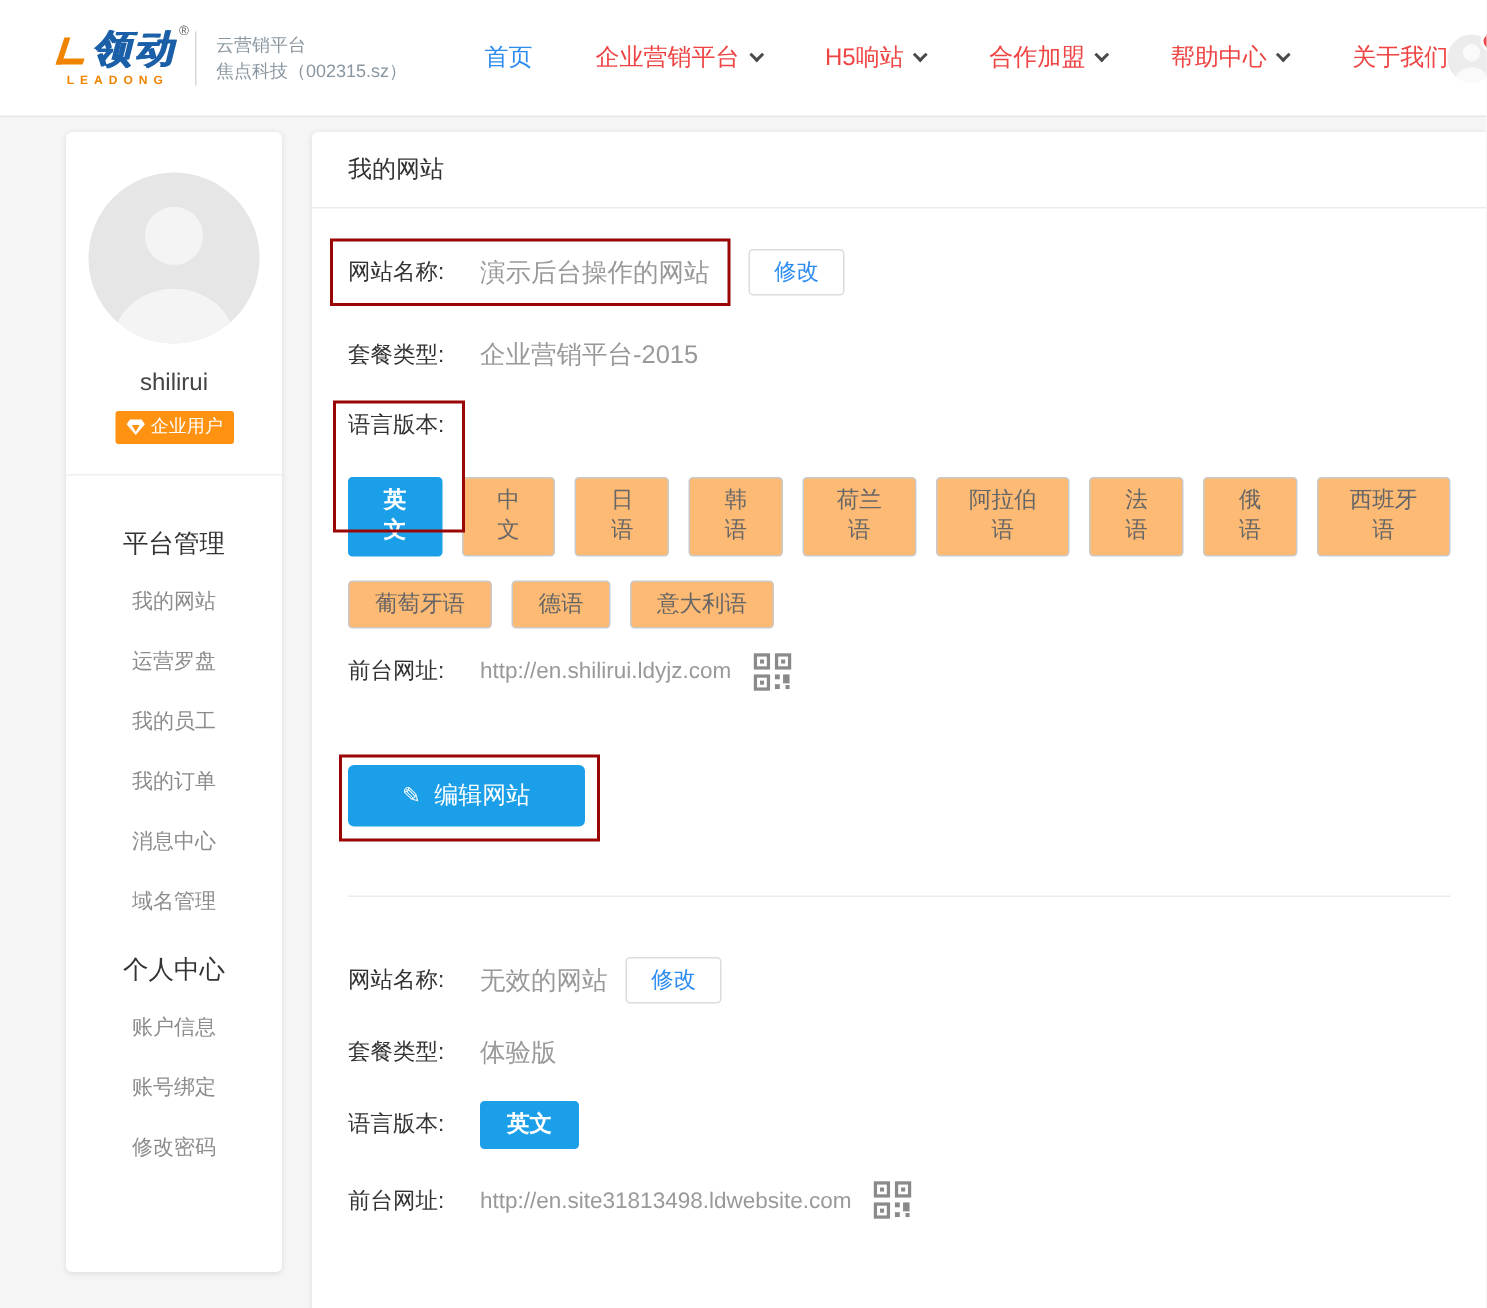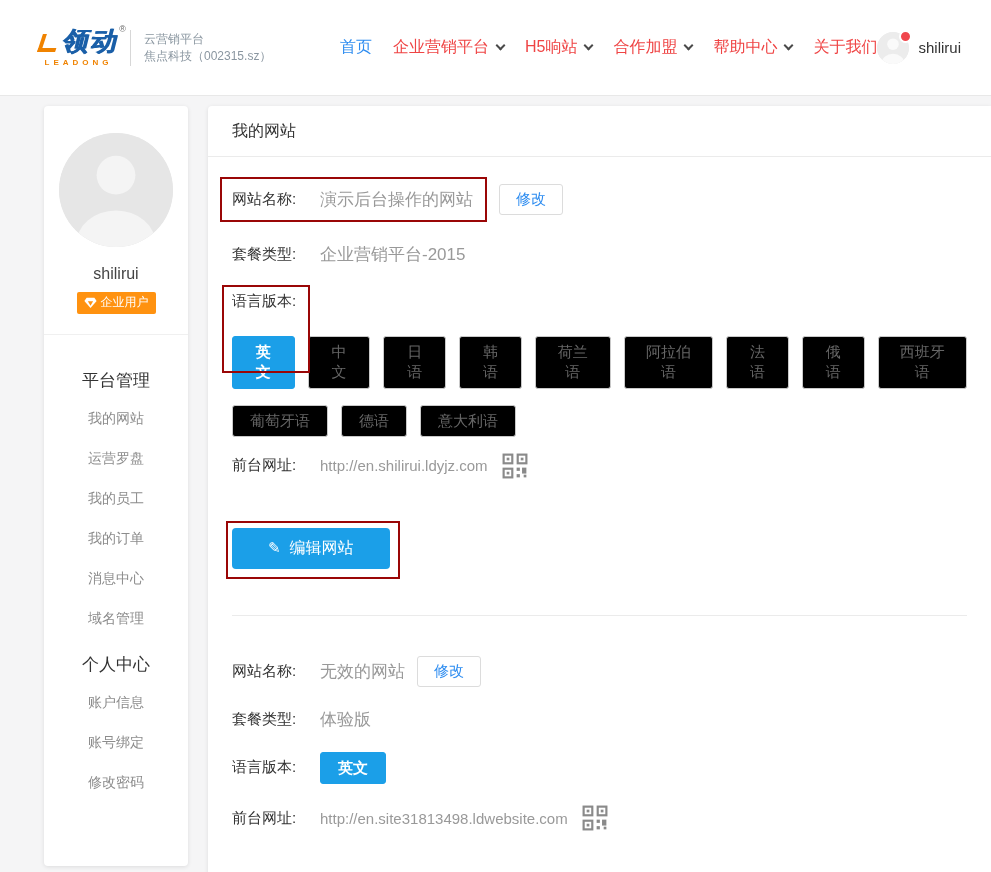--- a/index.html
+++ b/index.html
@@ -1,34 +1,34 @@
 <!DOCTYPE html>
 <html><head>
 <meta charset="utf-8">
 <style>
   * { margin:0; padding:0; box-sizing:border-box; }
   html,body { width:991px; height:872px; overflow:hidden;
     background:#f5f5f6; font-family:"Liberation Sans","DejaVu Sans",sans-serif; }
 
   
-  .top-header { height:96px; background:#fff; border-bottom:1px solid #e8e8e8;
+  .top-header { height:78px; background:#fff; border-bottom:1px solid #e8e8e8;
     display:flex; align-items:center; padding:0 36px 0 40px; }
   .logo-block { display:flex; align-items:center; gap:13px; width:252px; flex-shrink:0; }
   .logo-mark { position:relative; text-align:center; }
   .logo-cn { font-size:26px; font-weight:bold; font-style:italic; color:#1a5fa8;
     letter-spacing:2px; line-height:26px; text-shadow:1px 0 #1a5fa8; }
   .logo-cn::before { content:""; display:inline-block; width:14px; height:14px;
     border-left:4px solid #f08300; border-bottom:4px solid #f08300;
     transform:skewX(-18deg); margin-right:3px; vertical-align:-2px; }
   .logo-en { font-size:8px; color:#f08300; letter-spacing:4px; font-weight:bold; margin-top:4px; }
   .logo-reg { position:absolute; top:-4px; right:-9px; font-size:9px; color:#666; font-style:normal; }
   .logo-divider { width:1px; height:36px; background:#d7d7d7; }
   .logo-taglines { font-size:12px; color:#8a96a0; line-height:17px; white-space:nowrap; }
 
-  .main-nav { display:flex; gap:21px; margin-left:48px; }
+  .main-nav { display:flex; gap:42px; margin-left:31px; }
   .nav-item { display:flex; align-items:center; font-size:16px; color:#ef4444;
     text-decoration:none; cursor:pointer; white-space:nowrap; }
   .nav-item.active { color:#2d8cf0; }
   .chev { display:inline-block; width:7px; height:7px; border-right:2px solid #4a4a4a;
     border-bottom:2px solid #4a4a4a; transform:rotate(45deg); margin:-4px 0 0 8px; }
 
   .user-area { margin-left:auto; display:flex; align-items:center; gap:9px; cursor:pointer; }
   .user-avatar { width:32px; height:32px; border-radius:50%; background:#ececec;
     position:relative; overflow:visible; }
   .user-avatar svg { border-radius:50%; display:block; }
@@ -68,21 +68,21 @@
     margin-left:-12px; padding:9px 12px 9px 10px; }
   .modify-btn { margin-left:12px; font-size:15px; color:#2d8cf0; background:#fff;
     border:1px solid #dcdcdc; border-radius:3px; padding:5px 16px; cursor:pointer;
     font-family:inherit; }
 
   .lang-area { position:relative; margin-top:26px; margin-bottom:6px; }
   .lang-anno { position:absolute; left:-10px; top:-7px; width:88px; height:88px;
     border:2px solid #9a0606; pointer-events:none; }
   .lang-rows { margin-top:25px; }
   .lang-row { display:flex; align-items:center; gap:13px; margin-bottom:16px; }
-  .lang-btn { font-size:15px; color:#666; background:#000000; border:1px solid #c9c9c9;
+  .lang-btn { font-size:15px; color:#666; background:#fdba74; border:1px solid #c9c9c9;
     border-radius:3px; padding:5px 17px; cursor:pointer; line-height:1.35; font-family:inherit; }
   .lang-btn.active { background:#1b9fe8; border-color:#1b9fe8; color:#fff; font-weight:bold; }
   .lang-inline { margin-left:0; }
 
   .qr-icon { margin-left:14px; cursor:pointer; display:inline-flex; }
 
   .edit-wrap { position:relative; display:inline-block; margin-top:28px; }
   .edit-anno { position:absolute; left:-6px; top:-7px; right:-10px; bottom:-10px;
     border:2px solid #9a0606; pointer-events:none; }
   .edit-btn { display:inline-flex; align-items:center; gap:9px; background:#1b9fe8;

